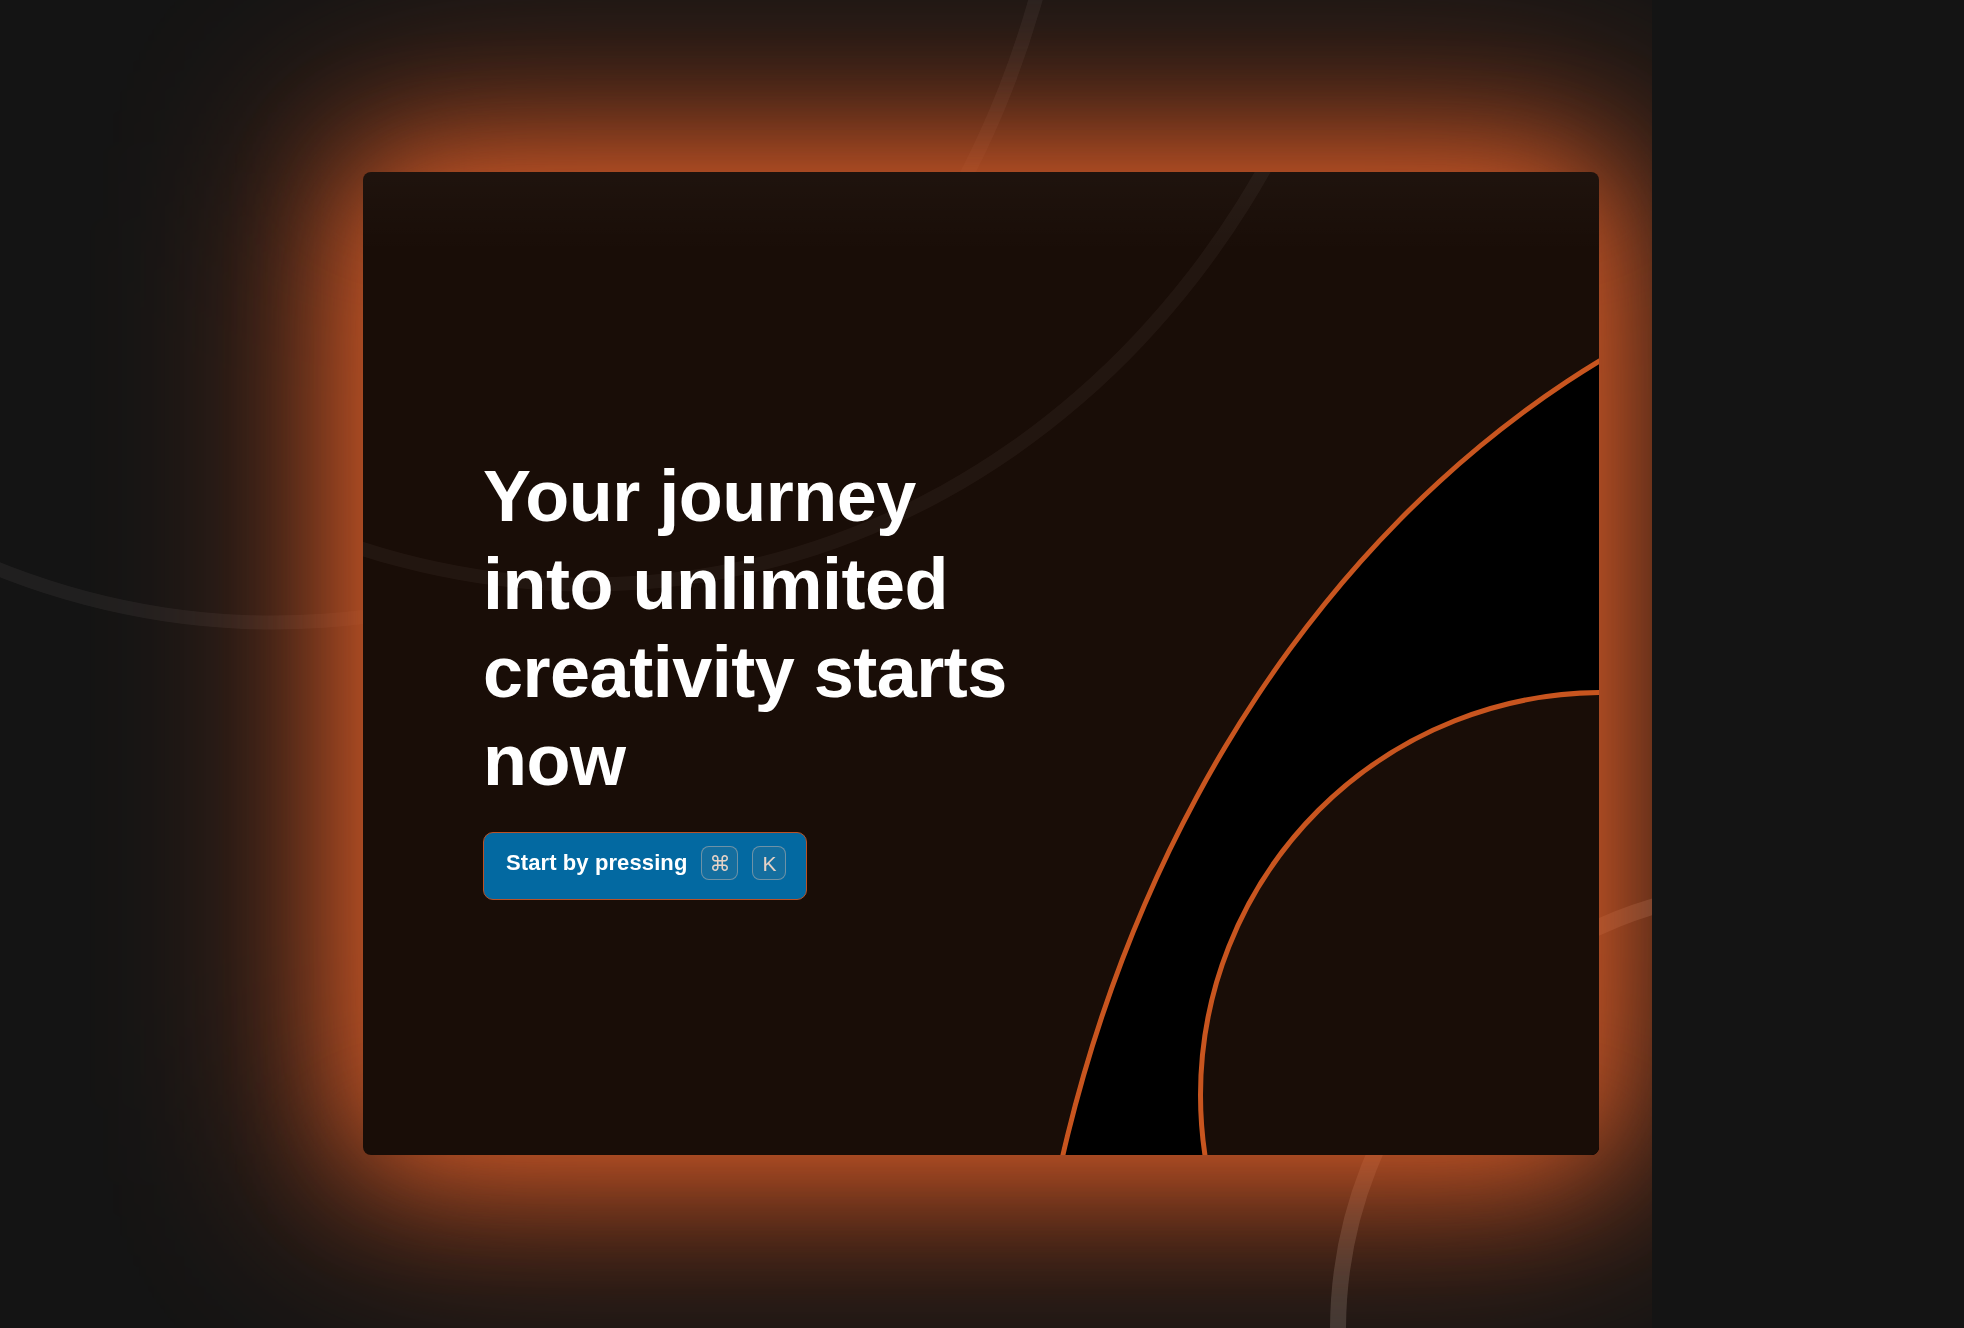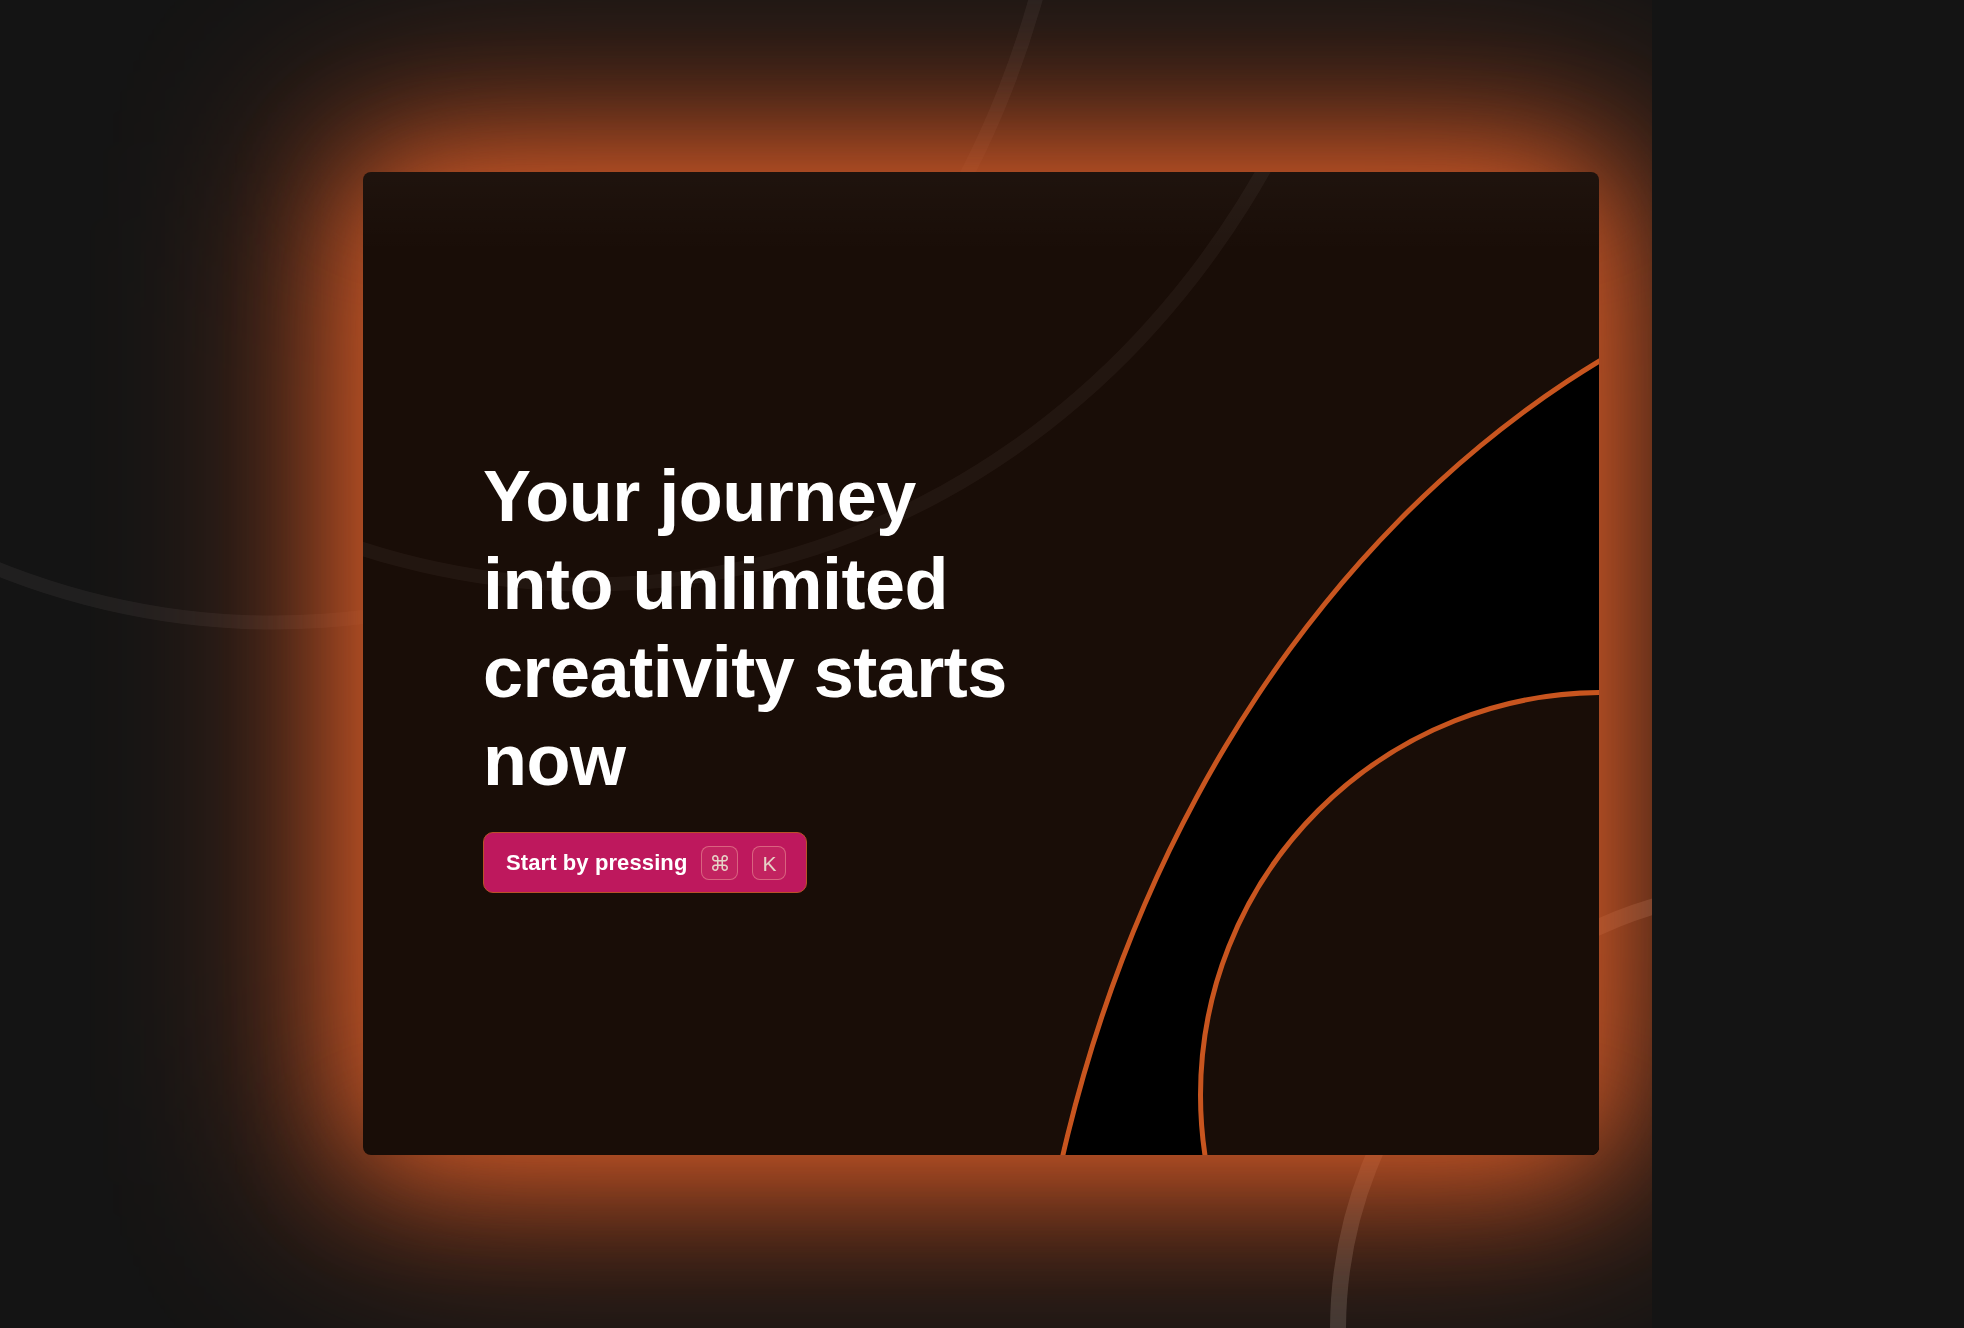--- a/index.html
+++ b/index.html
@@ -157,24 +157,24 @@
     font-weight: 700;
     letter-spacing: -0.5px;
     white-space: pre-line;
   }
 
   #cta-button {
     margin-top: 28px;
     display: inline-flex;
     align-items: center;
     gap: 14px;
-    background: #be185d;
+    background: #0369a1;
     border: 1px solid #b95227;
     border-radius: 10px;
-    padding: 13px 20px 12px 22px;
+    padding: 13px 20px 19px 22px;
     cursor: pointer;
   }
 
   #cta-label {
     color: #ffffff;
     font-size: 22px;
     font-weight: 700;
     letter-spacing: 0.1px;
     white-space: nowrap;
   }

